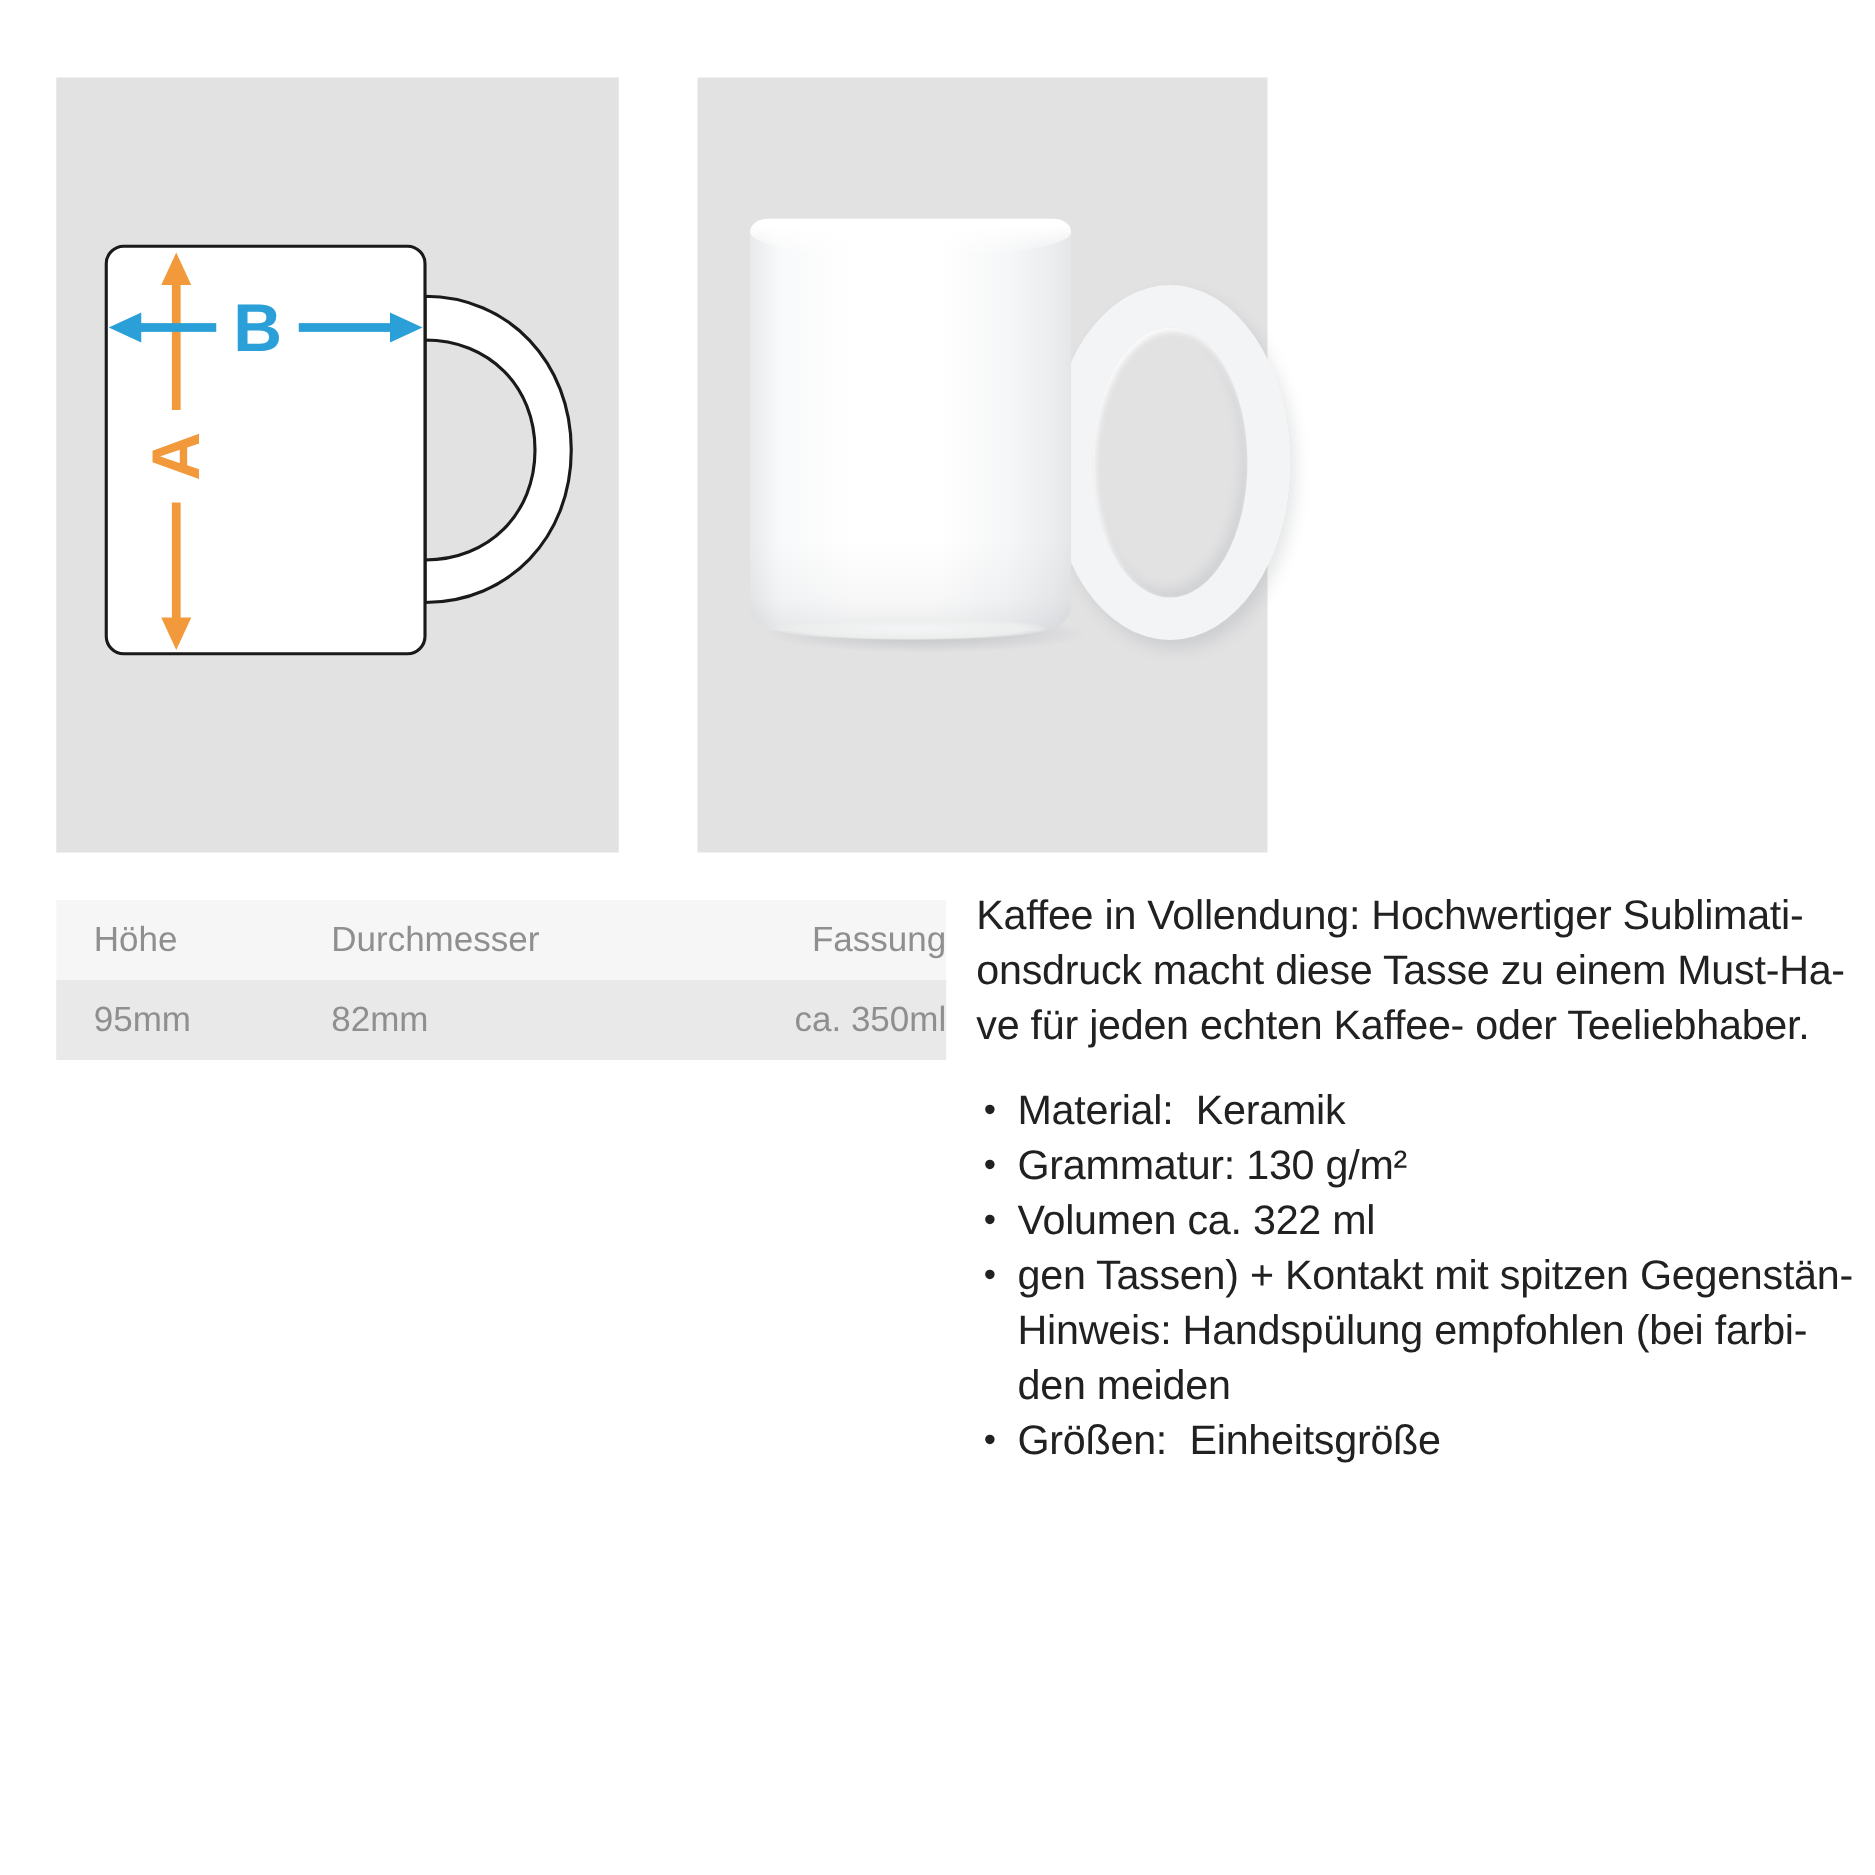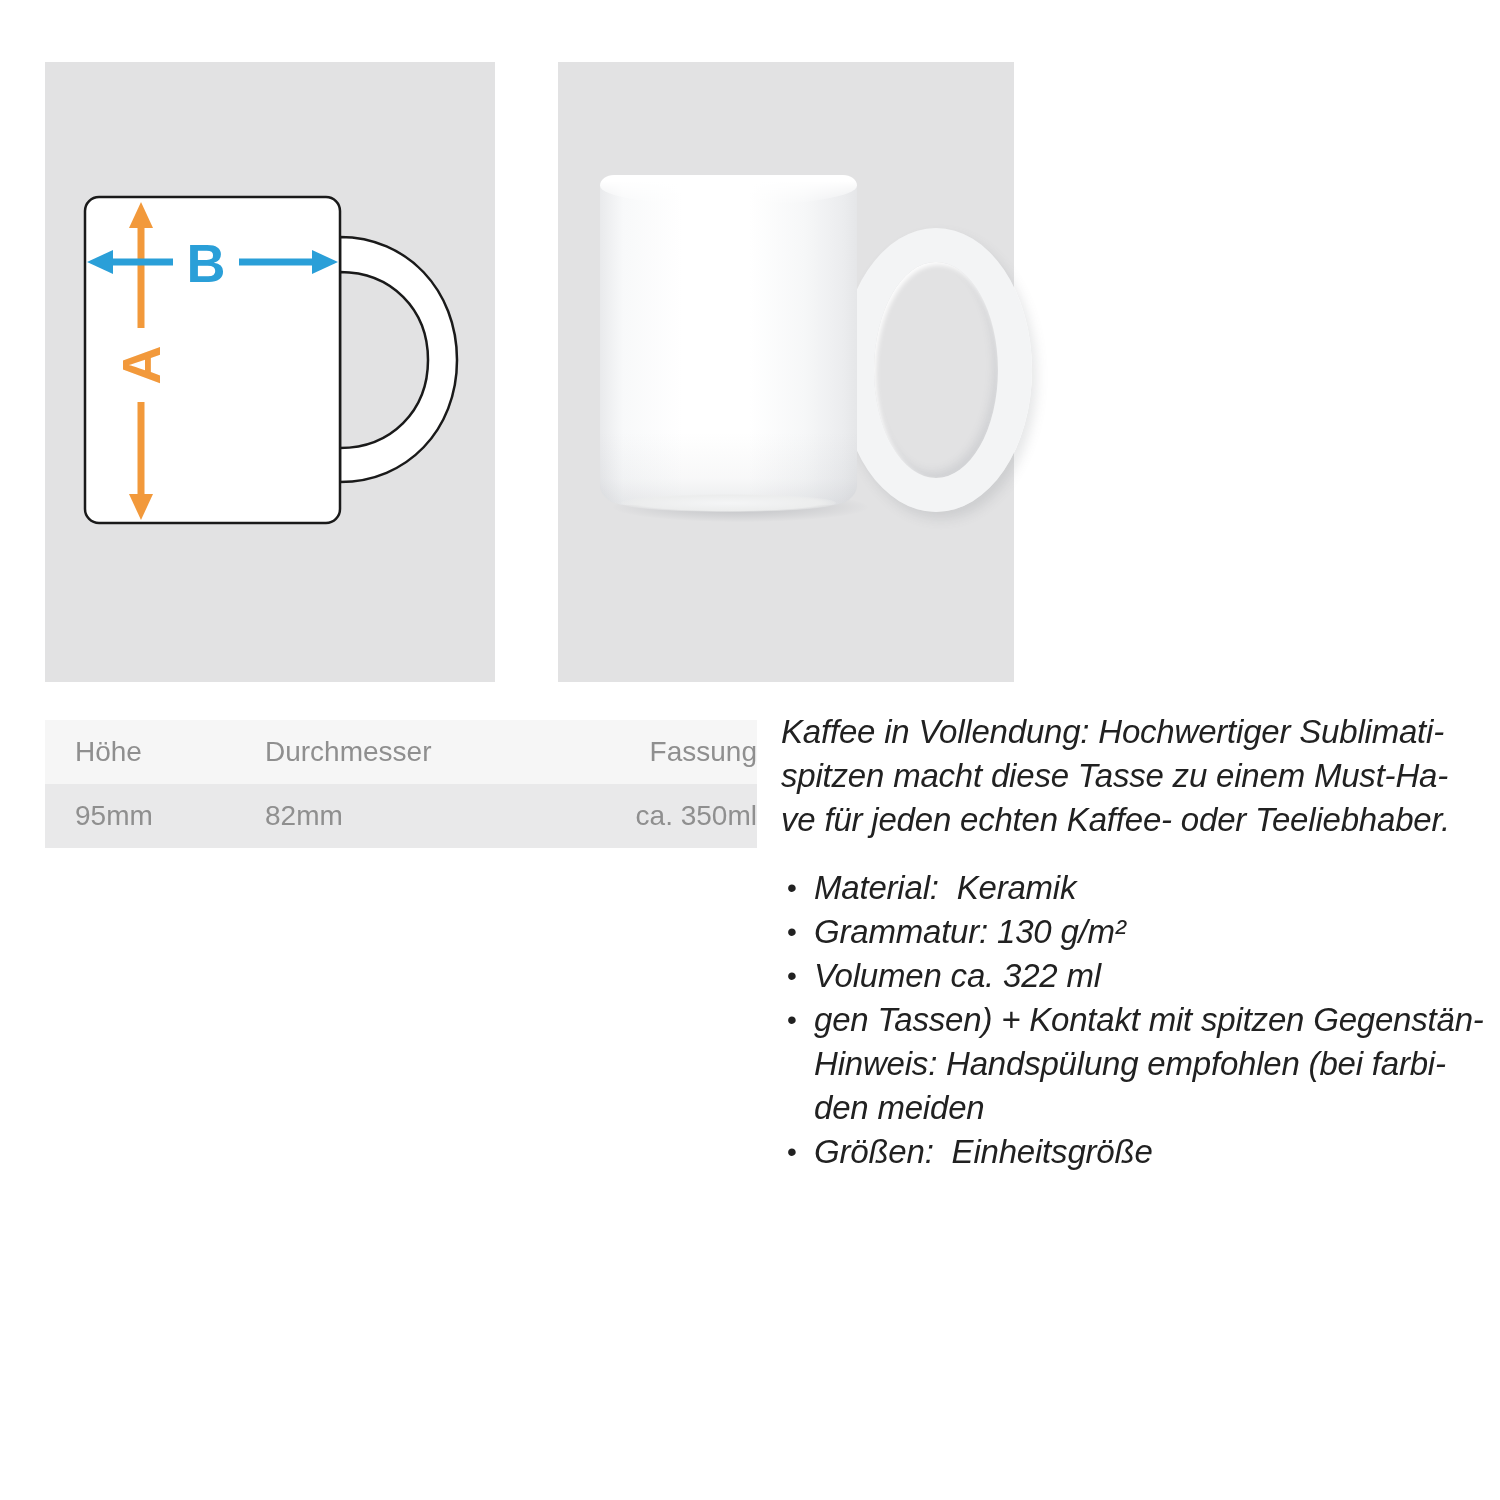--- a/index.html
+++ b/index.html
@@ -46,21 +46,21 @@
   .specs .row{display:flex;align-items:center;height:64px;}
   .specs .row.head{background:#f6f6f6;}
   .specs .row.data{background:#e9e9ea;}
   .specs .cell{box-sizing:border-box;white-space:pre;}
   .specs .c1{width:220px;padding-left:30px;}
   .specs .c2{width:265px;}
   .specs .c3{flex:1;text-align:right;}
 
   
   .desc{position:absolute;left:781px;top:710px;width:705px;font-size:33px;line-height:44px;letter-spacing:-0.2px;}
-  .desc .line{white-space:pre;font-style:italic;}
+  .desc .line{white-space:pre;}
   .bullets{list-style:none;margin:24px 0 0 0;padding:0;}
   .bullets li{display:flex;align-items:flex-start;}
   .bullets .dot{width:27px;padding-left:6px;flex:none;font-size:28px;}
   .bullet-lines{flex:1;}
 
   
   .dim-label{font-family:"Liberation Sans","DejaVu Sans",sans-serif;font-weight:bold;font-size:54px;}
 </style>
 </head>
 <body>
@@ -110,21 +110,21 @@
     <div class="row data">
       <div class="cell c1">95mm</div>
       <div class="cell c2">82mm</div>
       <div class="cell c3">ca. 350ml</div>
     </div>
   </div>
 
   <div class="desc" style="color:#212121;">
     <div>
       <div class="line">Kaffee in Vollendung: Hochwertiger Sublimati-</div>
-      <div class="line">spitzen macht diese Tasse zu einem Must-Ha-</div>
+      <div class="line">onsdruck macht diese Tasse zu einem Must-Ha-</div>
       <div class="line">ve für jeden echten Kaffee- oder Teeliebhaber.</div>
     </div>
     <ul class="bullets">
       <li>
         <span class="dot">•</span>
         <div class="bullet-lines">
           <div class="line">Material:  Keramik</div>
         </div>
       </li>
       <li>

